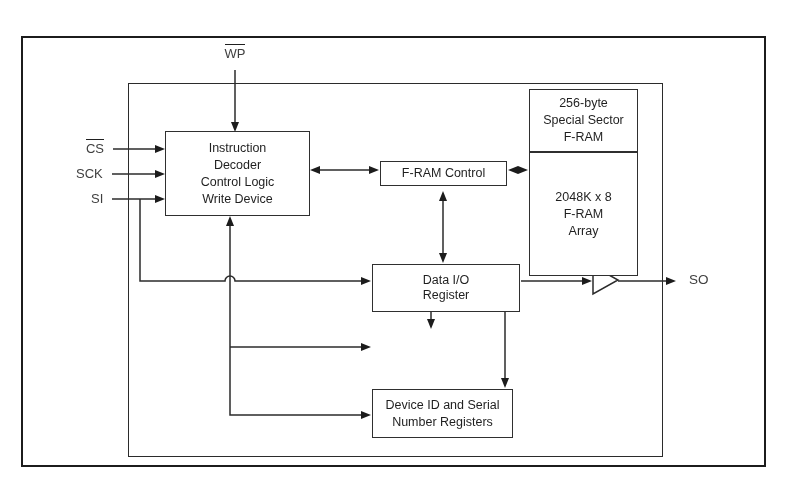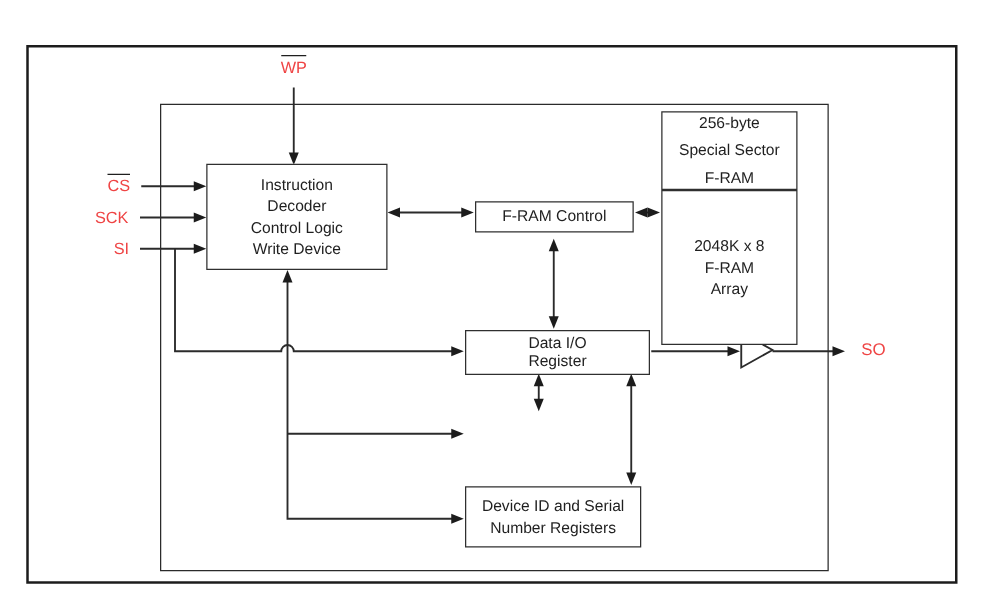--- a/index.html
+++ b/index.html
@@ -34,30 +34,30 @@
     flex-direction: column;
     align-items: center;
     justify-content: center;
     text-align: center;
     font-size: 12.5px;
     line-height: 17px;
     color: #1f1f1f;
   }
   #block-instruction { left: 165px; top: 131px; width: 145px; height: 85px; }
   #block-fram-control { left: 380px; top: 149px; width: 127px; height: 25px; margin-top: 12px; }
-  #block-special-sector { left: 529px; top: 89px; width: 109px; height: 63px; justify-content: space-between; }
+  #block-special-sector { left: 529px; top: 89px; width: 109px; height: 63px; }
   #block-fram-array { left: 529px; top: 152px; width: 109px; height: 124px; justify-content: center; padding-top: 0; }
-  #block-data-io { left: 372px; top: 264px; width: 148px; height: 36px; line-height: 15.5px; }
+  #block-data-io { left: 372px; top: 264px; width: 148px; height: 48px; line-height: 15.5px; }
   #block-nv-status { left: 372px; top: 330px; width: 116px; height: 42px; line-height: 16px; }
   #block-device-id { left: 372px; top: 389px; width: 141px; height: 49px; line-height: 17px; align-items: center; }
 
   .sig-label {
     position: absolute;
     font-size: 13px;
-    color: #ef4444;
+    color: #404040;
     white-space: nowrap;
   }
   .overline { border-top: 1.5px solid #1f1f1f; padding-top: 1px; display: inline-block; }
   #label-wp  { left: 220px; top: 44px;  width: 30px; text-align: center; }
   #label-cs  { left: 82px;  top: 139px; width: 26px; text-align: center; }
   #label-sck { left: 76px;  top: 166px; }
   #label-si  { left: 91px;  top: 191px; }
   #label-so  { left: 689px; top: 272px; font-size: 13.5px; }
 
   #connector-layer { position: absolute; left: 0; top: 0; width: 786px; height: 484px; }

